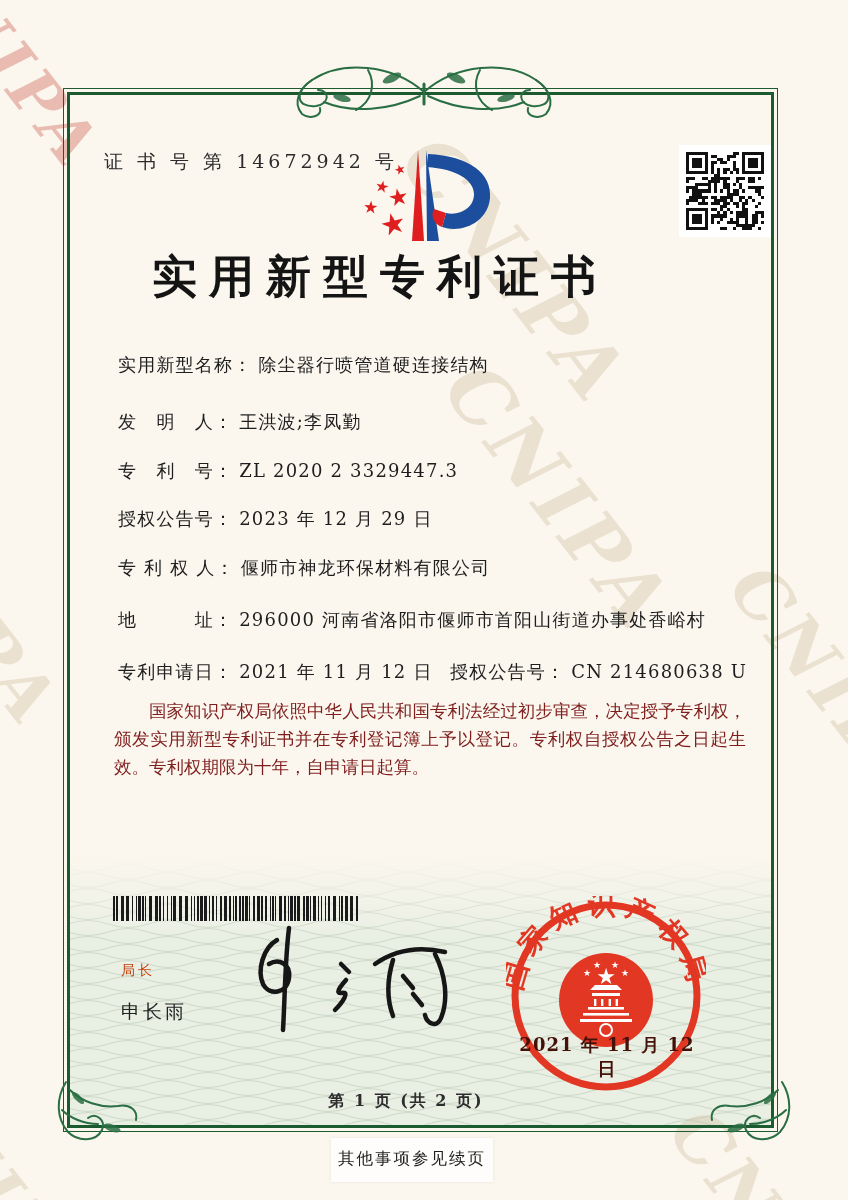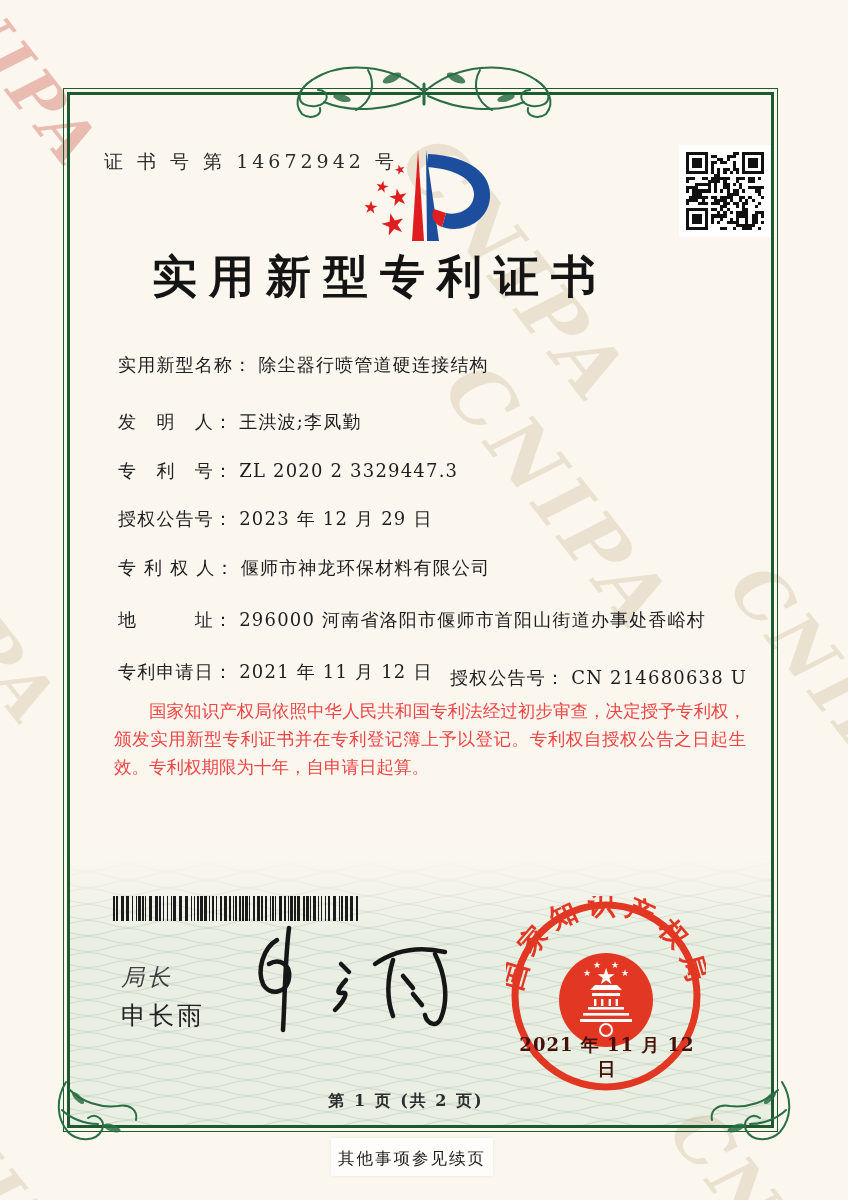--- a/index.html
+++ b/index.html
@@ -31,36 +31,36 @@
   .logo .lstar{position:absolute;color:#df1f1f;line-height:1;}
   .qr-box{position:absolute;left:679px;top:145px;width:92px;height:92px;background:#fff;z-index:5;
     display:flex;align-items:center;justify-content:center;}
   .title{position:absolute;left:0;top:247px;width:760px;text-align:center;z-index:5;
     font-size:45px;font-weight:700;letter-spacing:12px;color:#141414;}
   
   .frow{position:absolute;left:118px;z-index:5;font-size:18px;letter-spacing:1.2px;color:#1e1e1e;white-space:nowrap;}
   .frow .lbl{margin-right:6px;}
   .r0{top:353px}.r1{top:410px}.r2{top:459px}.r3{top:507px}.r4{top:556px}.r5{top:608px}
   .grant{top:660px}
-  .grant .pair2{position:absolute;left:332px;top:6px;white-space:nowrap;text-align:right;}
+  .grant .pair2{position:absolute;left:332px;top:0;white-space:nowrap;text-align:right;}
   
   .body-text{position:absolute;left:114px;top:697px;width:632px;z-index:5;
-    font-size:17.5px;line-height:28px;text-align:justify;color:#ef4444;}
+    font-size:17.5px;line-height:28px;text-align:justify;color:#7f1d1d;}
   .body-text p{margin:0;text-indent:2em;}
   
   .barcode{position:absolute;left:113px;top:896px;width:250px;height:25px;z-index:5;}
-  .director-title{position:absolute;left:121px;top:962px;z-index:5;font-size:23px;letter-spacing:3px;color:#404040;font-style:italic;}
-  .director-name{position:absolute;left:121px;top:999px;z-index:5;font-size:25px;letter-spacing:3px;color:#222;}
+  .director-title{position:absolute;left:121px;top:962px;z-index:5;font-size:14px;letter-spacing:3px;color:#c2410c;}
+  .director-name{position:absolute;left:121px;top:999px;z-index:5;font-size:19px;letter-spacing:3px;color:#222;}
   .signature{position:absolute;left:243px;top:918px;z-index:6;}
   .seal{position:absolute;left:506px;top:896px;width:200px;height:200px;z-index:5;opacity:.96;}
   .seal-date{position:absolute;left:517px;top:1033px;width:180px;z-index:6;text-align:center;
     font-size:18px;letter-spacing:1px;color:#441108;font-weight:700;}
   .footer-page{position:absolute;left:0;top:1091px;width:812px;text-align:center;z-index:5;
     font-size:16px;letter-spacing:2px;color:#2d2d2d;font-weight:bold;}
-  .note-box{position:absolute;left:331px;top:1138px;width:162px;height:38px;z-index:5;background:#fefdfb;
+  .note-box{position:absolute;left:331px;top:1138px;width:162px;height:44px;z-index:5;background:#fefdfb;
     box-shadow:0 0 3px rgba(0,0,0,.08);text-align:center;line-height:42px;font-size:16.5px;letter-spacing:2px;color:#1d1d1d;}
 </style>
 </head>
 <body>
 
 <div class="page">
 
   <span class="wm wm-red" style="left:-45px;top:-70px;">CNIPA</span>
   <span class="wm" style="left:455px;top:118px;">CNIPA</span>
   <span class="wm" style="left:498px;top:345px;">CNIPA</span>

